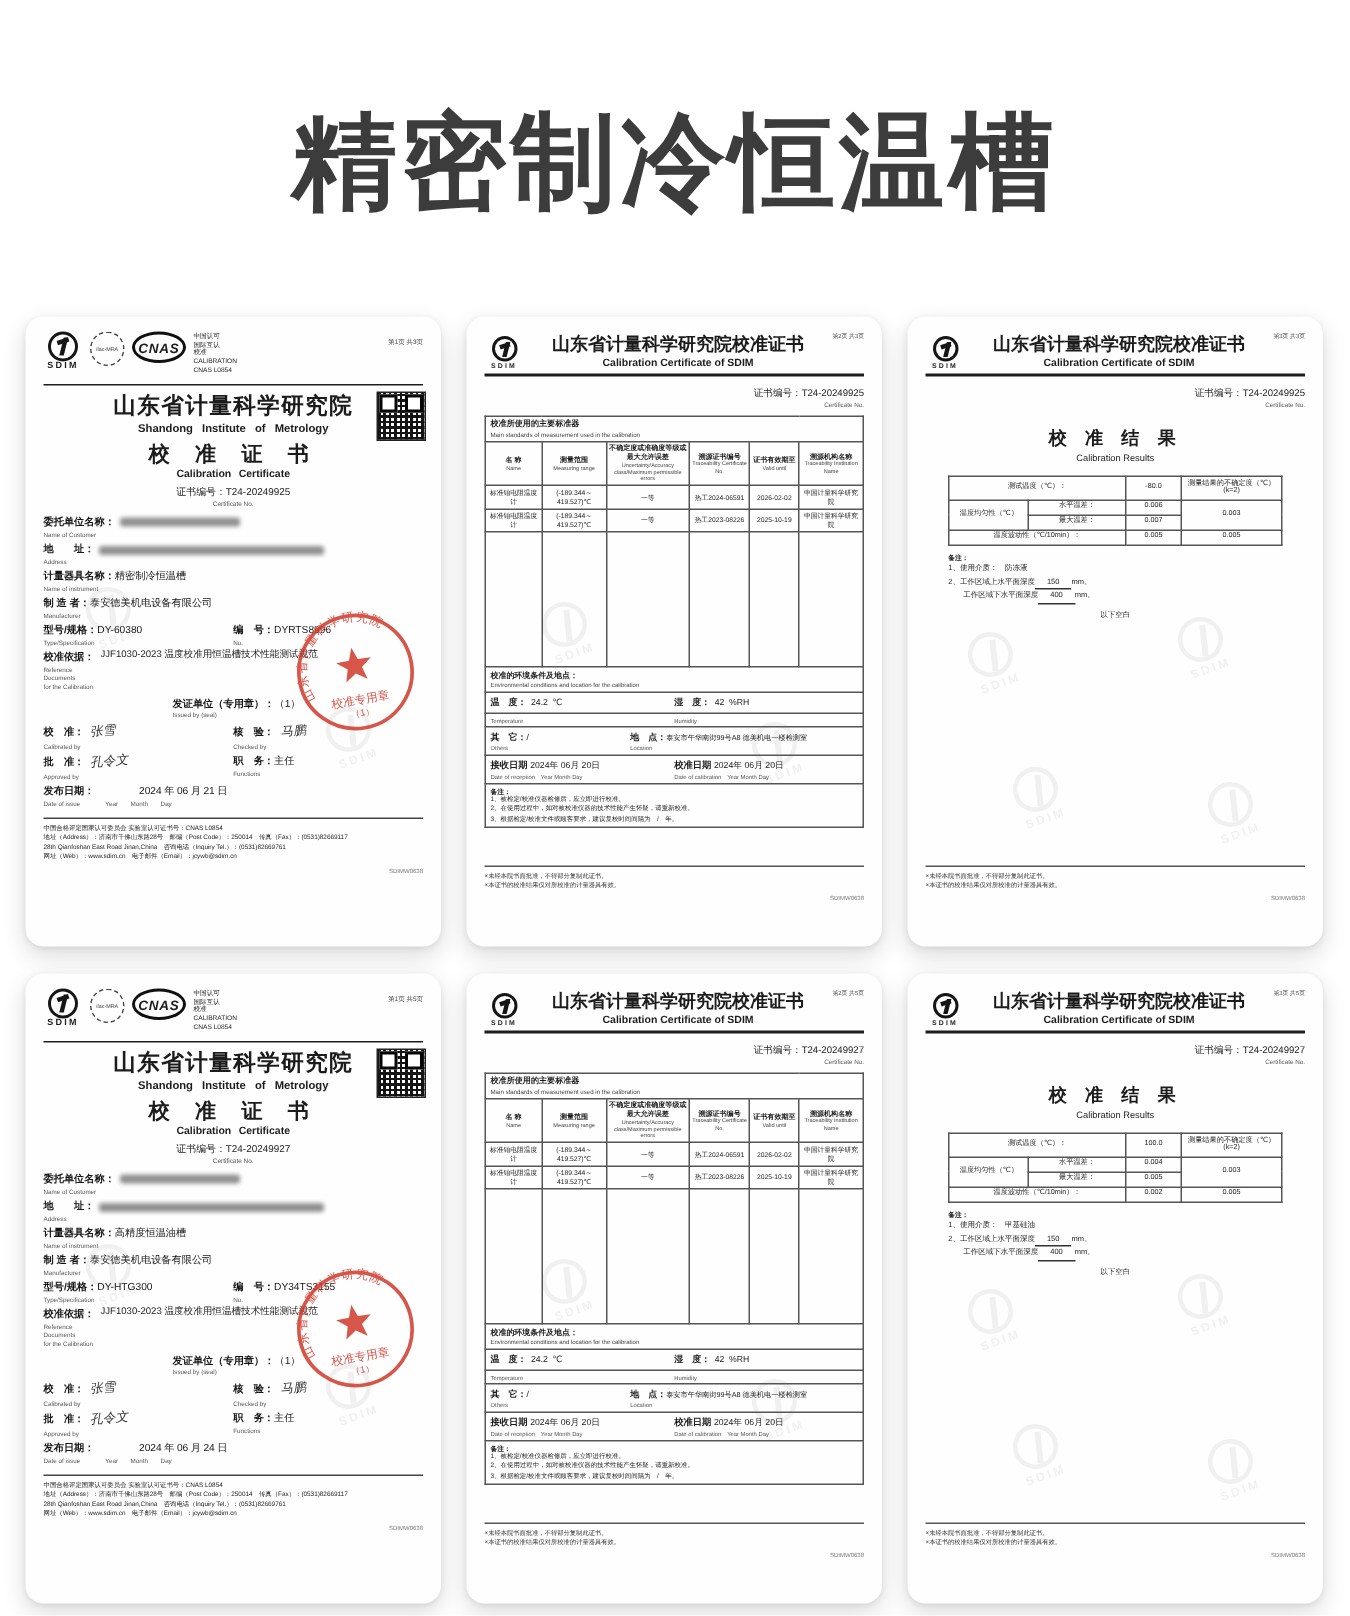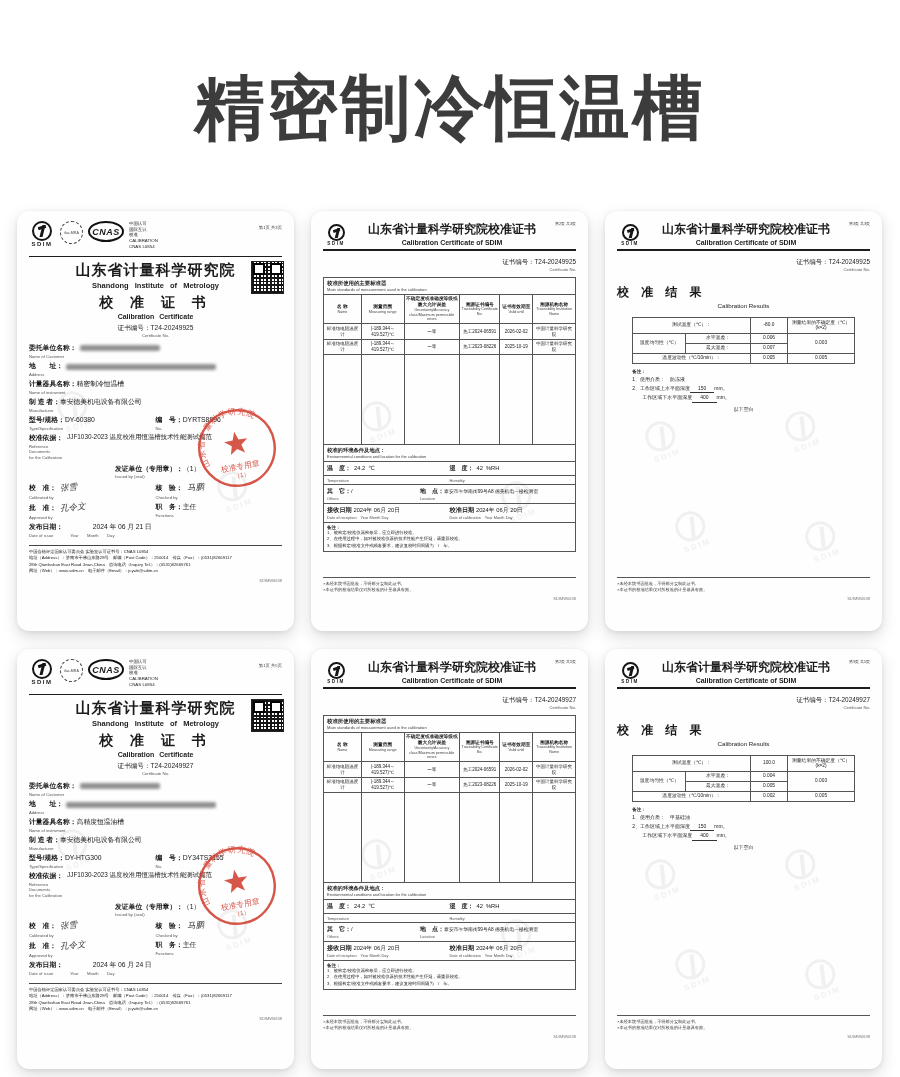--- a/index.html
+++ b/index.html
@@ -90,21 +90,21 @@
   .env-lbl{font-size:6px;font-weight:700}
   .env-val{font-size:5.8px}
   .env-en{font-size:3.9px;color:#555}
   .date-lbl{font-size:6.2px;font-weight:700}
   .date-val{font-size:5.8px}
   .rem{font-size:4.3px;line-height:1.5}
   .rem-title{font-size:4.5px;font-weight:600}
   .ip-footer{position:absolute;left:0;right:0;top:356px;border-top:1px solid #555;padding-top:2.5px;font-size:4.2px;line-height:1.5;color:#333}
 
   
-  .res-title-cn{text-align:left;font-size:12px;font-weight:700;letter-spacing:4px;margin-top:12px;font-family:"DejaVu Serif","Liberation Serif",serif}
+  .res-title-cn{text-align:center;font-size:12px;font-weight:700;letter-spacing:4px;margin-top:12px;font-family:"DejaVu Serif","Liberation Serif",serif}
   .res-title-en{text-align:center;font-size:6.2px;color:#222;margin-top:1px}
   .res-table{width:88%;margin:8px auto 0}
   .res-table td{border:.6px solid #555;font-size:4.8px;padding:1.6px 2px;text-align:center;line-height:1.2}
   .res-notes{width:88%;margin:4px auto 0;font-size:5px;line-height:1.7}
   .u{display:inline-block;border-bottom:.6px solid #333;padding:0 8px}
   .blank-note{text-align:center;font-size:5px;margin-top:3px;color:#333}
 </style>
 </head>
 <body>
 

